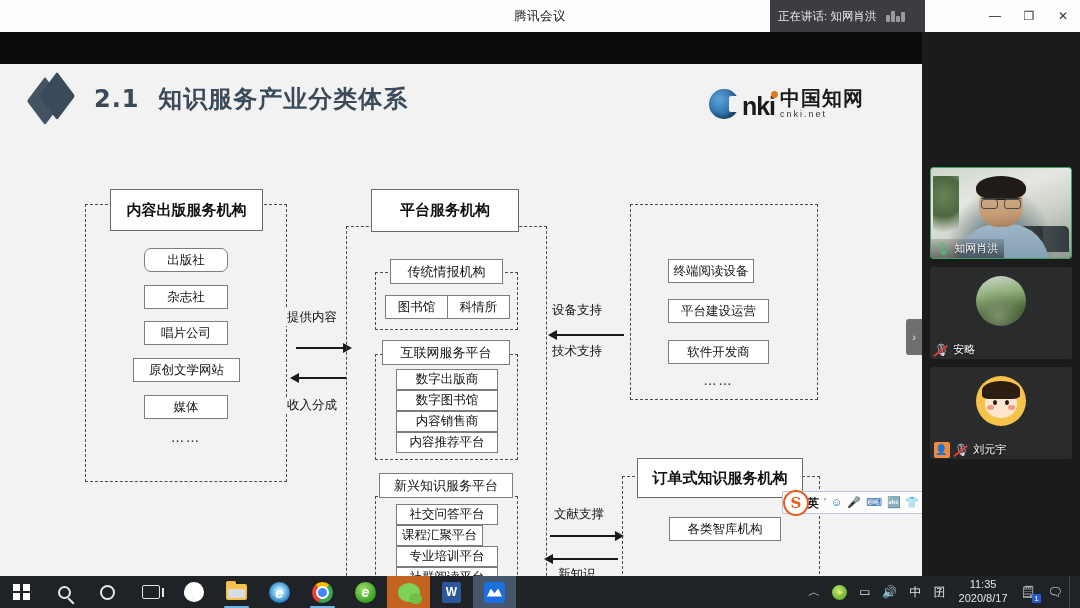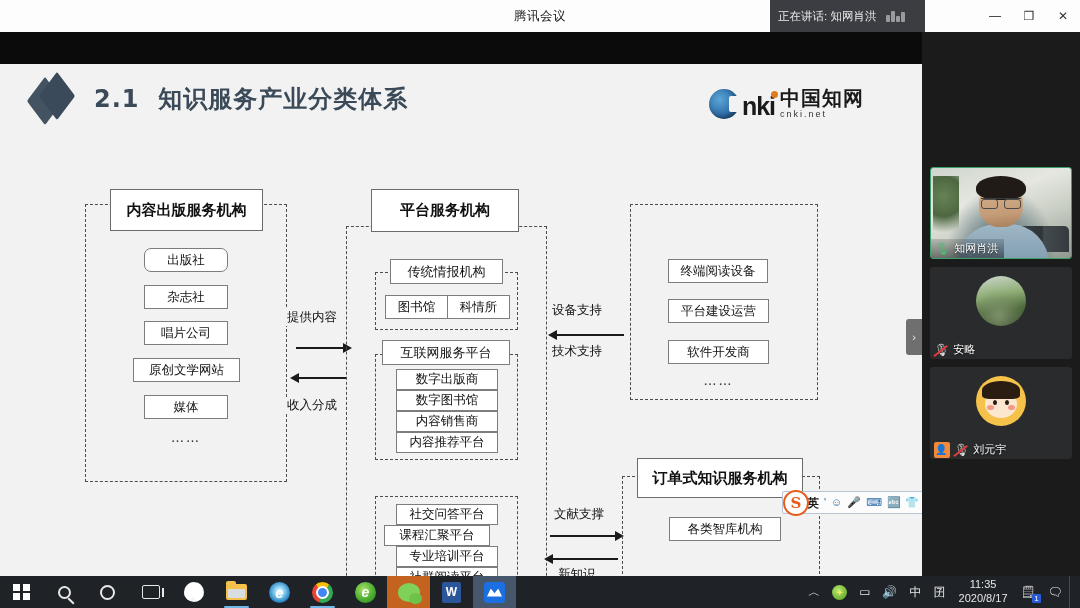--- a/index.html
+++ b/index.html
@@ -399,36 +399,37 @@
         <div class="box item" style="left:447px; top:231px; width:63px; height:24px;">科情所</div>
 
         <div class="dash-group thin" style="left:375px; top:290px; width:143px; height:106px;"></div>
         <div class="box sub" style="left:382px; top:276px; width:128px; height:25px;">互联网服务平台</div>
         <div class="box item" style="left:396px; top:305px; width:102px; height:21px;">数字出版商</div>
         <div class="box item" style="left:396px; top:326px; width:102px; height:21px;">数字图书馆</div>
         <div class="box item" style="left:396px; top:347px; width:102px; height:21px;">内容销售商</div>
         <div class="box item" style="left:396px; top:368px; width:102px; height:21px;">内容推荐平台</div>
 
         <div class="dash-group thin" style="left:375px; top:432px; width:143px; height:104px;"></div>
+        <div class="box sub" style="left:379px; top:409px; width:134px; height:25px;">新兴知识服务平台</div>
         <div class="box item" style="left:396px; top:440px; width:102px; height:21px;">社交问答平台</div>
-        <div class="box item" style="left:384px; top:461px; width:106px; height:21px;">课程汇聚平台</div>
+        <div class="box item" style="left:396px; top:461px; width:87px; height:21px;">课程汇聚平台</div>
         <div class="box item" style="left:396px; top:482px; width:102px; height:21px;">专业培训平台</div>
         <div class="box item" style="left:396px; top:503px; width:102px; height:21px;">社群阅读平台</div>
 
         <div class="arrow-label" style="left:551px; top:238px;">设备支持</div>
         <div class="arrow left" style="left:556px; top:270px; width:68px;"></div>
         <div class="arrow-label" style="left:551px; top:279px;">技术支持</div>
 
         <div class="arrow-label" style="left:553px; top:442px;">文献支撑</div>
         <div class="arrow right" style="left:550px; top:471px; width:66px;"></div>
         <div class="arrow left" style="left:552px; top:494px; width:66px;"></div>
         <div class="arrow-label" style="left:557px; top:502px;">新知识</div>
 
         <div class="dash-group" style="left:630px; top:140px; width:188px; height:196px;"></div>
-        <div class="box item" style="left:668px; top:195px; width:100px; height:24px;">终端阅读设备</div>
+        <div class="box item" style="left:668px; top:195px; width:86px; height:24px;">终端阅读设备</div>
         <div class="box item" style="left:668px; top:235px; width:101px; height:24px;">平台建设运营</div>
         <div class="box item" style="left:668px; top:276px; width:101px; height:24px;">软件开发商</div>
         <div class="dots" style="left:668px; top:309px; width:101px;">……</div>
 
         <div class="dash-group" style="left:622px; top:412px; width:198px; height:143px;"></div>
         <div class="box hdr" style="left:637px; top:394px; width:166px; height:40px;">订单式知识服务机构</div>
         <div class="box item" style="left:669px; top:453px; width:112px; height:24px;">各类智库机构</div>
 
       </div>
 

